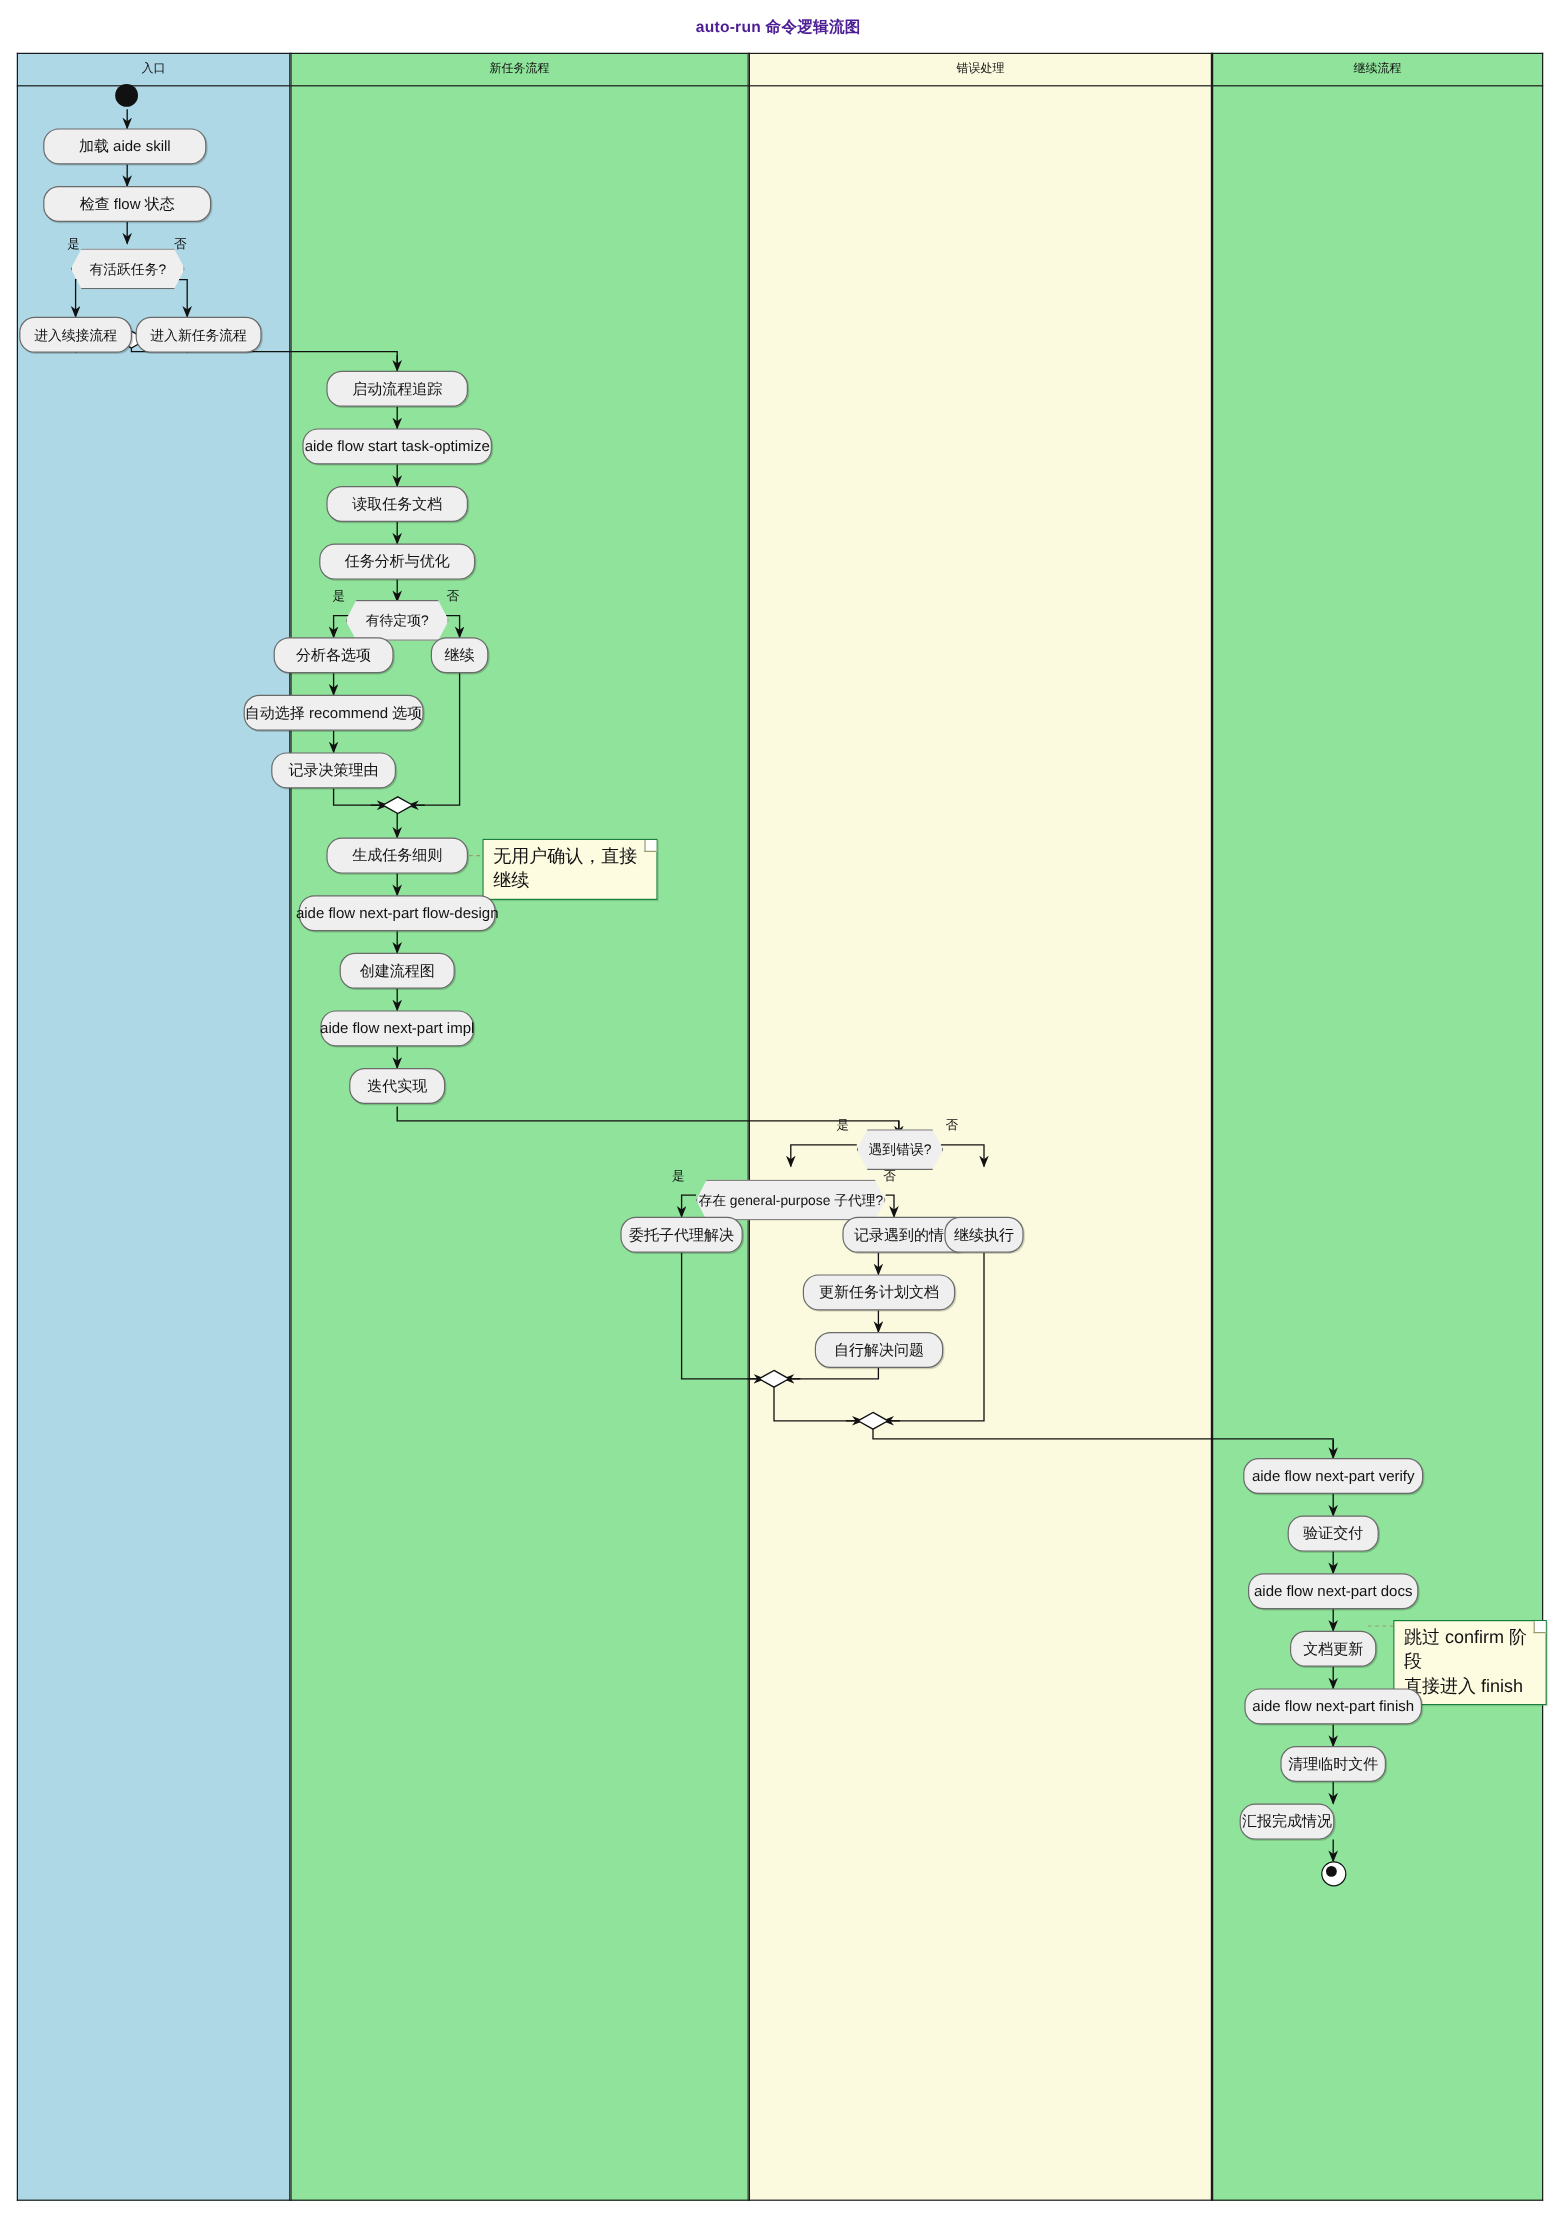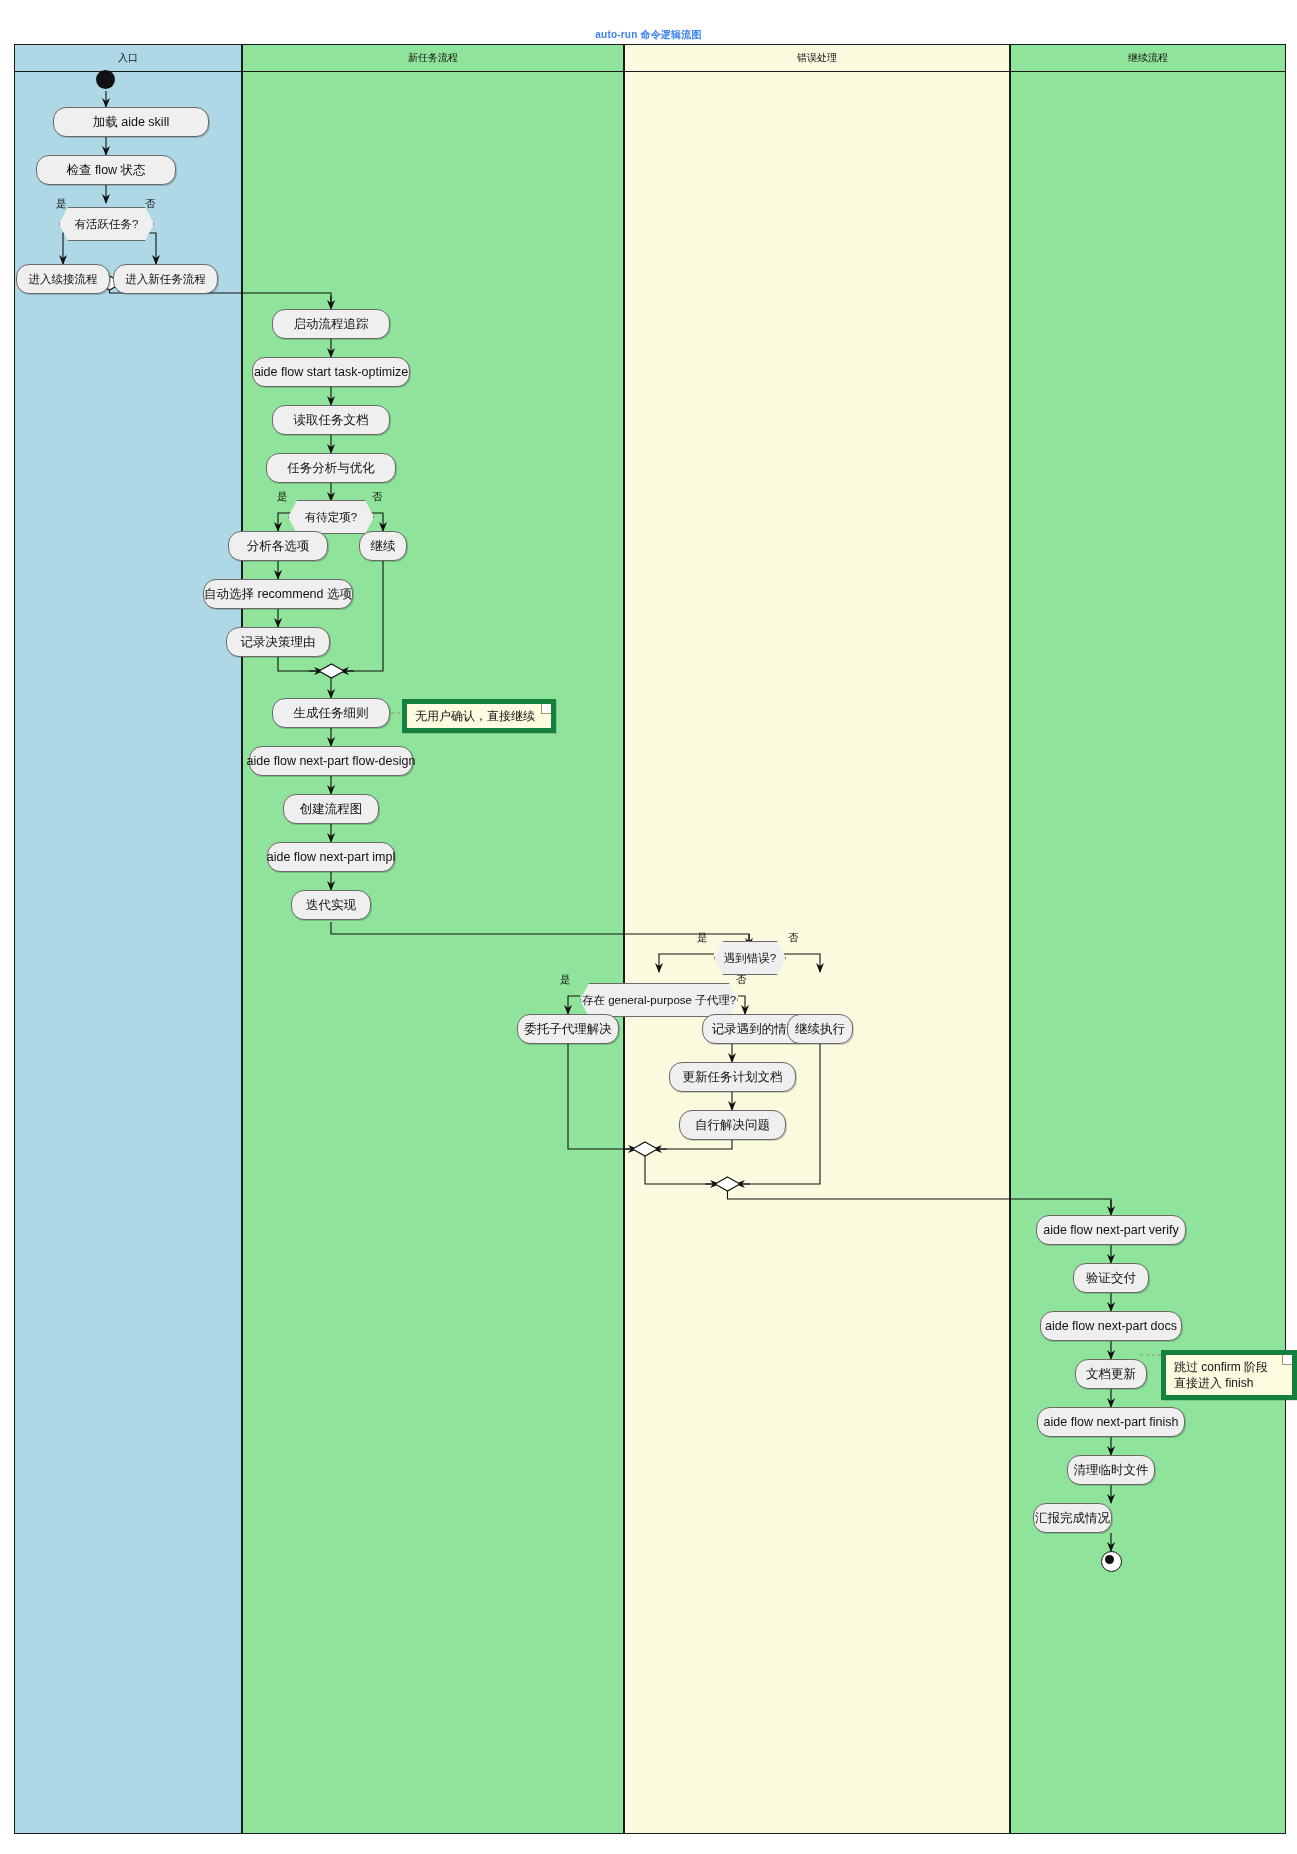--- a/index.html
+++ b/index.html
@@ -1,20 +1,20 @@
 <!DOCTYPE html>
 <html><head>
 <meta charset="utf-8">
 <style>
   html,body{margin:0;padding:0;background:#fff;}
   body{width:1297px;height:1854px;position:relative;
        font-family:"Liberation Sans","DejaVu Sans",sans-serif;}
 
-  #title{position:absolute;left:0;top:28px;width:1297px;text-align:center;
-         font-size:10px;font-weight:bold;color:#3b82f6;letter-spacing:.2px;}
+  #title{position:absolute;left:0;top:14px;width:1297px;text-align:center;
+         font-size:13px;font-weight:bold;color:#4c1d95;letter-spacing:.2px;}
 
   #canvas{position:absolute;left:14px;top:44px;width:1272px;height:1790px;}
 
   .lane{position:absolute;top:0;height:1790px;box-sizing:border-box;
         border-left:1.6px solid #1b1b1b;border-right:1.6px solid #1b1b1b;}
   .lane-hd{position:absolute;top:0;height:28px;line-height:28px;
            text-align:center;font-size:10px;color:#111;
            border-bottom:1.6px solid #1b1b1b;box-sizing:border-box;}
   .lane-top{position:absolute;left:0;top:0;width:1272px;height:0;
             border-top:1.6px solid #1b1b1b;}
@@ -39,22 +39,22 @@
 
   .lbl{position:absolute;font-size:10.5px;color:#111;white-space:nowrap;}
 
   .startdot{position:absolute;width:19px;height:19px;border-radius:50%;
             background:#111;}
   .enddot{position:absolute;width:19px;height:19px;border-radius:50%;
           background:#fff;border:1.6px solid #111;}
   .enddot i{position:absolute;left:3.2px;top:3.2px;width:9px;height:9px;
             border-radius:50%;background:#111;display:block;}
 
-  .note{position:absolute;background:#fdfbe0;border:5px solid #15803d;
-        font-size:12px;color:#111;padding:4px 8px;line-height:1.35;
+  .note{position:absolute;background:#fdfbe0;border:1px solid #15803d;
+        font-size:15px;color:#111;padding:4px 8px;line-height:1.35;
         white-space:pre-line;box-shadow:1px 1px 0 rgba(0,0,0,.12);}
   .note::after{content:"";position:absolute;right:0;top:0;width:9px;height:9px;
         background:#fff;border-left:1px solid #9a9a6a;border-bottom:1px solid #9a9a6a;}
 </style>
 </head>
 <body>
 
 <div id="title">auto-run 命令逻辑流图</div>
 
 <div id="canvas">
@@ -199,21 +199,21 @@
       <path d="M1097,1393 L1097,1411"></path>
       <path d="M1097,1441 L1097,1459"></path>
       <path d="M1097,1489 L1097,1507"></path>
     </g>
     <g stroke="#9a9a6a" stroke-width="1" fill="none" stroke-dasharray="3,3">
       <path d="M1126,1311 L1148,1311"></path>
     </g>
   </svg>
 
   <div class="startdot" style="left:82px;top:26px;"></div>
-  <div class="node" style="left:22px;top:63px;width:156px;margin-left:17px;">加载 aide skill</div>
+  <div class="node" style="left:22px;top:63px;width:136px;">加载 aide skill</div>
   <div class="node" style="left:22px;top:111px;width:140px;">检查 flow 状态</div>
   <div class="dec" style="left:45px;top:163px;width:95px;">有活跃任务?</div>
   <div class="lbl" style="left:42px;top:153px;">是</div>
   <div class="lbl" style="left:131px;top:153px;">否</div>
   <div class="node" style="left:2px;top:220px;width:94px;font-size:11.5px;">进入续接流程</div>
   <div class="node" style="left:99px;top:220px;width:105px;font-size:11.5px;">进入新任务流程</div>
 
   <div class="node" style="left:258px;top:265px;width:118px;">启动流程追踪</div>
   <div class="node" style="left:238px;top:313px;width:158px;">aide flow start task-optimize</div>
   <div class="node" style="left:258px;top:361px;width:118px;">读取任务文档</div>

